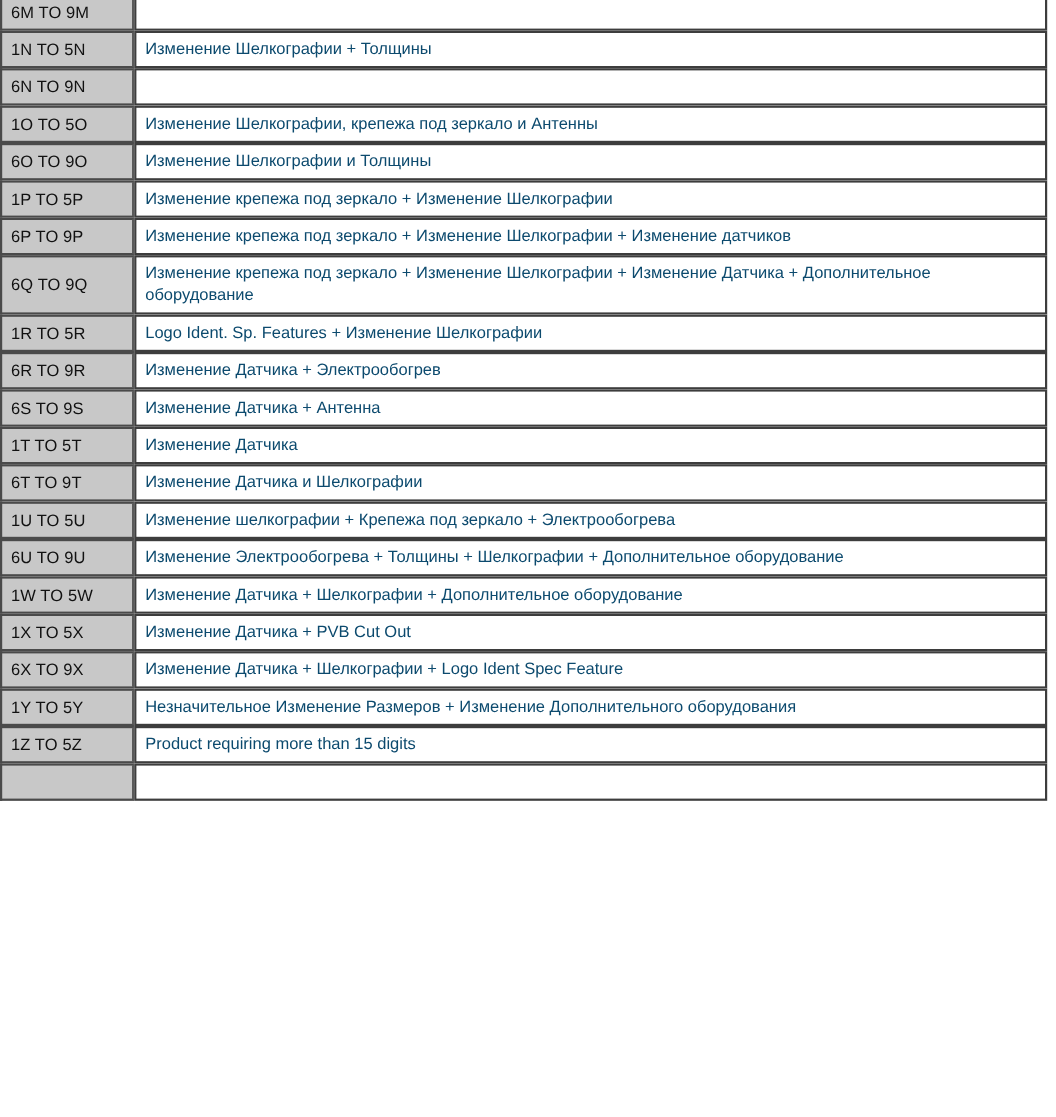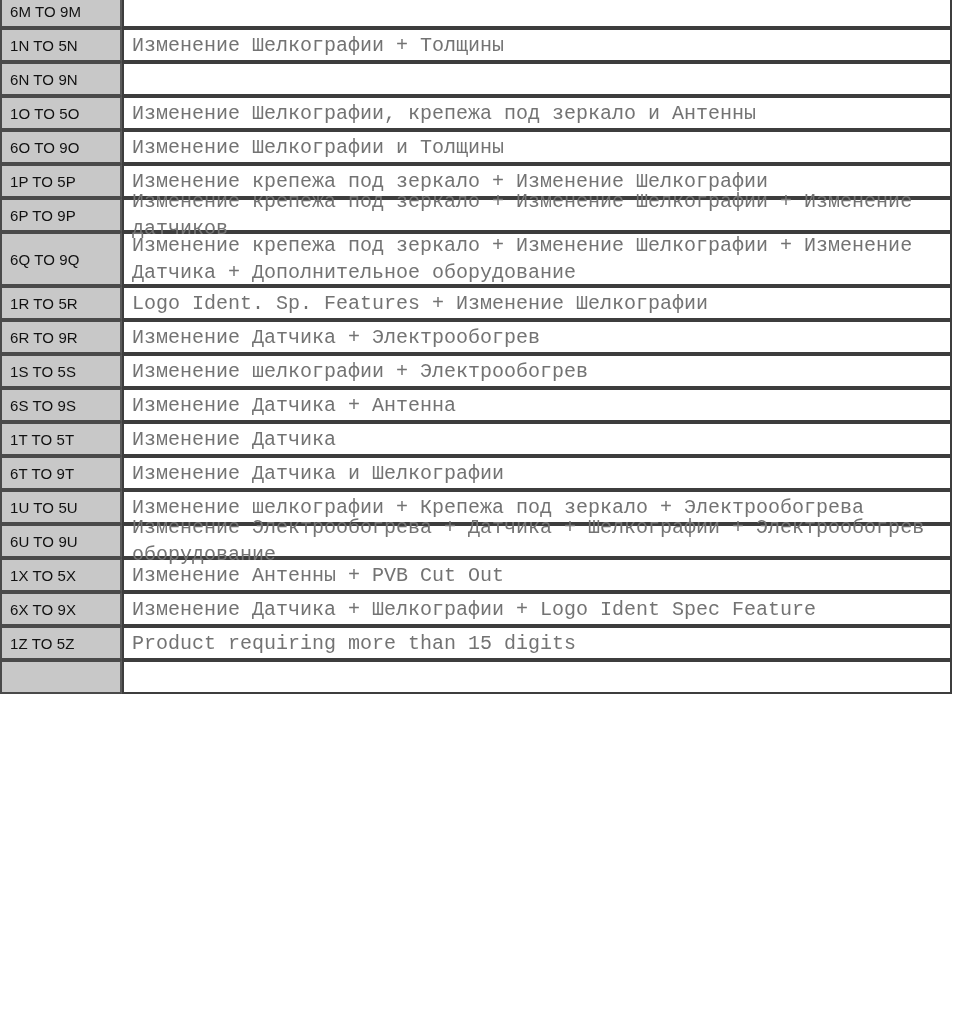--- a/index.html
+++ b/index.html
@@ -78,24 +78,23 @@
     border: 2px solid #3d3d3d;
     border-left-width: 2px;
     height: 100%;
     box-sizing: border-box;
     display: flex;
     align-items: center;
     padding: 0 8px;
     min-height: 34px;
   }
   .cell-desc .box .txt {
-    font-size: 20px;
-    color: #737373;
+    font-size: 15px;
+    color: #0c4a6e;
     line-height: 1.35;
-    font-family: Liberation Mono, monospace;
   }
 
   tr.r-std .cell-code .box,
   tr.r-std .cell-desc .box { height: 34px; }
 
   tr.r-tall .cell-code .box,
   tr.r-tall .cell-desc .box { height: 54px; }
 
   tr.r-tall .cell-desc .box { align-items: center; }
 
@@ -227,32 +226,20 @@
           </td>
           <td class="cell-desc">
             <div class="box">
               <span class="txt">Изменение Датчика + Электрообогрев</span>
             </div>
           </td>
         </tr>
         <tr class="r-std">
           <td class="cell-code">
             <div class="box">
-              <span class="txt">1S TO 5S</span>
-            </div>
-          </td>
-          <td class="cell-desc">
-            <div class="box">
-              <span class="txt">Изменение шелкографии + Электрообогрев</span>
-            </div>
-          </td>
-        </tr>
-        <tr class="r-std">
-          <td class="cell-code">
-            <div class="box">
               <span class="txt">6S TO 9S</span>
             </div>
           </td>
           <td class="cell-desc">
             <div class="box">
               <span class="txt">Изменение Датчика + Антенна</span>
             </div>
           </td>
         </tr>
         <tr class="r-std">
@@ -292,45 +279,69 @@
           </td>
         </tr>
         <tr class="r-std">
           <td class="cell-code">
             <div class="box">
               <span class="txt">6U TO 9U</span>
             </div>
           </td>
           <td class="cell-desc">
             <div class="box">
-              <span class="txt">Изменение Электрообогрева + Датчика + Шелкографии + Электрообогрев оборудование</span>
+              <span class="txt">Изменение Электрообогрева + Толщины + Шелкографии + Дополнительное оборудование</span>
+            </div>
+          </td>
+        </tr>
+        <tr class="r-std">
+          <td class="cell-code">
+            <div class="box">
+              <span class="txt">1W TO 5W</span>
+            </div>
+          </td>
+          <td class="cell-desc">
+            <div class="box">
+              <span class="txt">Изменение Датчика + Шелкографии + Дополнительное оборудование</span>
             </div>
           </td>
         </tr>
         <tr class="r-std">
           <td class="cell-code">
             <div class="box">
               <span class="txt">1X TO 5X</span>
             </div>
           </td>
           <td class="cell-desc">
             <div class="box">
-              <span class="txt">Изменение Антенны + PVB Cut Out</span>
+              <span class="txt">Изменение Датчика + PVB Cut Out</span>
             </div>
           </td>
         </tr>
         <tr class="r-std">
           <td class="cell-code">
             <div class="box">
               <span class="txt">6X TO 9X</span>
             </div>
           </td>
           <td class="cell-desc">
             <div class="box">
               <span class="txt">Изменение Датчика + Шелкографии + Logo Ident Spec Feature</span>
+            </div>
+          </td>
+        </tr>
+        <tr class="r-std">
+          <td class="cell-code">
+            <div class="box">
+              <span class="txt">1Y TO 5Y</span>
+            </div>
+          </td>
+          <td class="cell-desc">
+            <div class="box">
+              <span class="txt">Незначительное Изменение Размеров + Изменение Дополнительного оборудования</span>
             </div>
           </td>
         </tr>
         <tr class="r-std">
           <td class="cell-code">
             <div class="box">
               <span class="txt">1Z TO 5Z</span>
             </div>
           </td>
           <td class="cell-desc">

